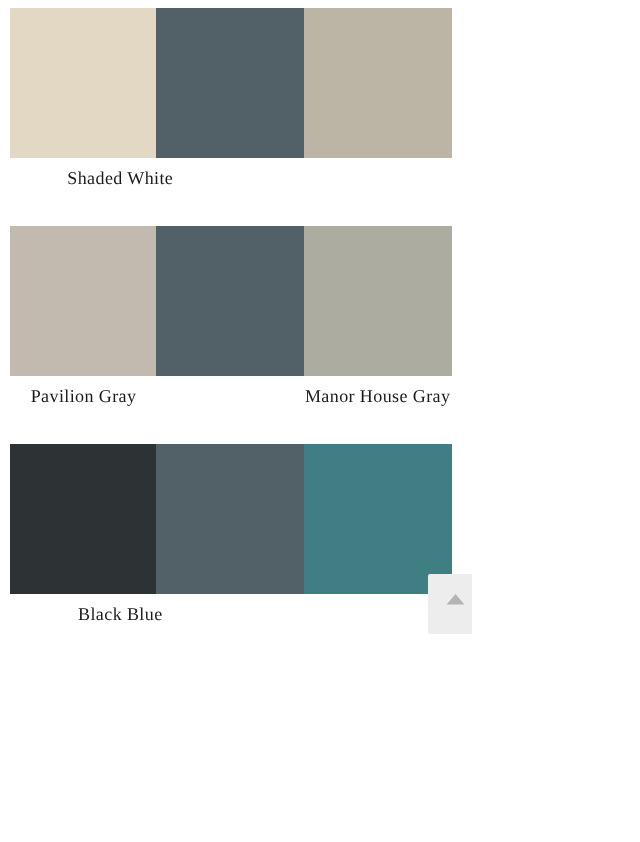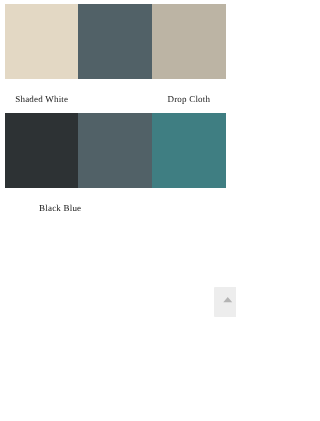--- a/index.html
+++ b/index.html
@@ -15,21 +15,21 @@
   }
   .gallery { padding:4px 10.4px 0 5px; }
   .palette-row { margin:0; }
   .swatch-image { display:flex; height:75px; width:100%; }
   .band { height:100%; }
   .band-1 { width:33.1%; }
   .band-2 { width:33.45%; }
   .band-3 { width:33.45%; }
   .caption {
     display:flex; width:100%; height:34px;
-    align-items:center; padding-top:5px; box-sizing:border-box;
+    align-items:flex-start; padding-top:5px; box-sizing:border-box;
   }
   .cap-cell {
     flex:1 1 0; text-align:center;
     font-size:9px; line-height:10px; letter-spacing:0.2px; color:#1a1a1a;
     white-space:nowrap;
   }
   .scroll-top {
     position:absolute; left:213.6px; top:286.6px; width:27.6px; height:30.5px;
     background:#ededed; border-radius:1px;
   }
@@ -42,24 +42,35 @@
 
   <div class="palette-row">
     <div class="swatch-image">
       <div class="band band-1" style="background: rgb(227, 216, 196);"></div>
       <div class="band band-2" style="background: rgb(81, 97, 103);"></div>
       <div class="band band-3" style="background: rgb(188, 180, 164);"></div>
     </div>
     <div class="caption">
       <div class="cap-cell">Shaded White</div>
       <div class="cap-cell"></div>
-      <div class="cap-cell">Drop Cloth</div>
     </div>
   </div>
 
+  <div class="palette-row">
+    <div class="swatch-image">
+      <div class="band band-1" style="background: rgb(194, 186, 175);"></div>
+      <div class="band band-2" style="background: rgb(81, 97, 103);"></div>
+      <div class="band band-3" style="background: rgb(172, 172, 161);"></div>
+    </div>
+    <div class="caption">
+      <div class="cap-cell">Pavilion Gray</div>
+      <div class="cap-cell"></div>
+      <div class="cap-cell">Manor House Gray</div>
+    </div>
+  </div>
 
 
   <div class="palette-row">
     <div class="swatch-image">
       <div class="band band-1" style="background: rgb(45, 50, 52);"></div>
       <div class="band band-2" style="background: rgb(81, 97, 103);"></div>
       <div class="band band-3" style="background: rgb(63, 126, 130);"></div>
     </div>
     <div class="caption">
       <div class="cap-cell">Black Blue</div>

